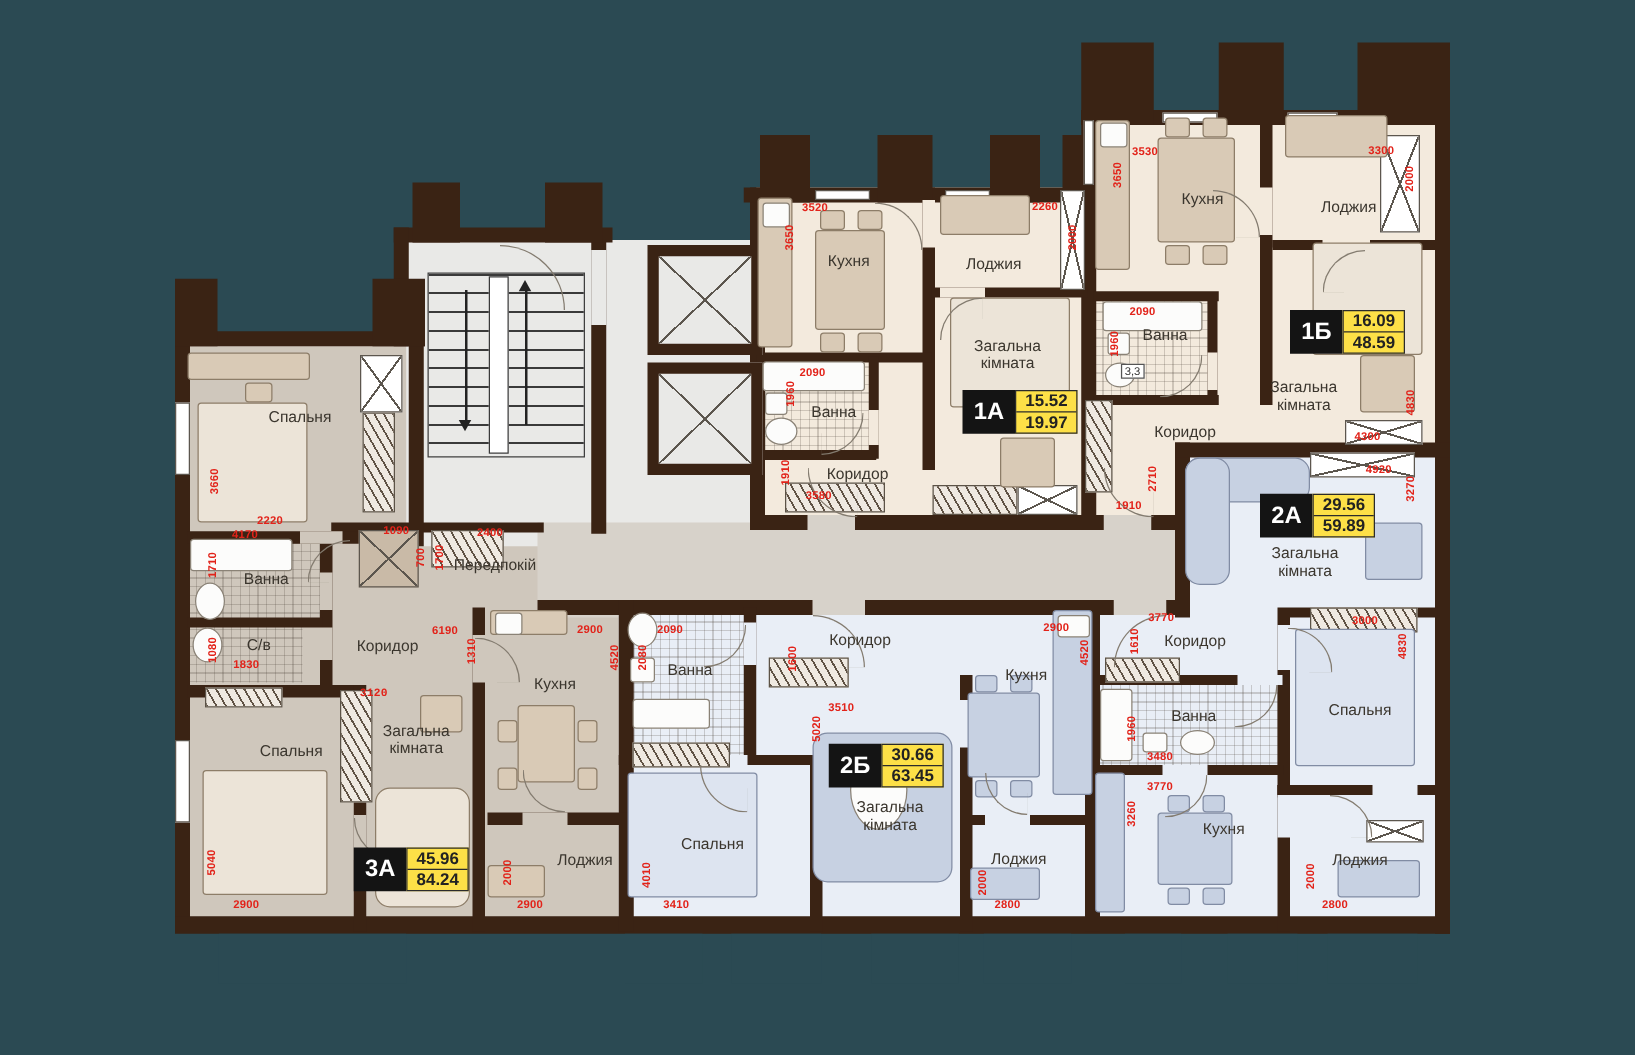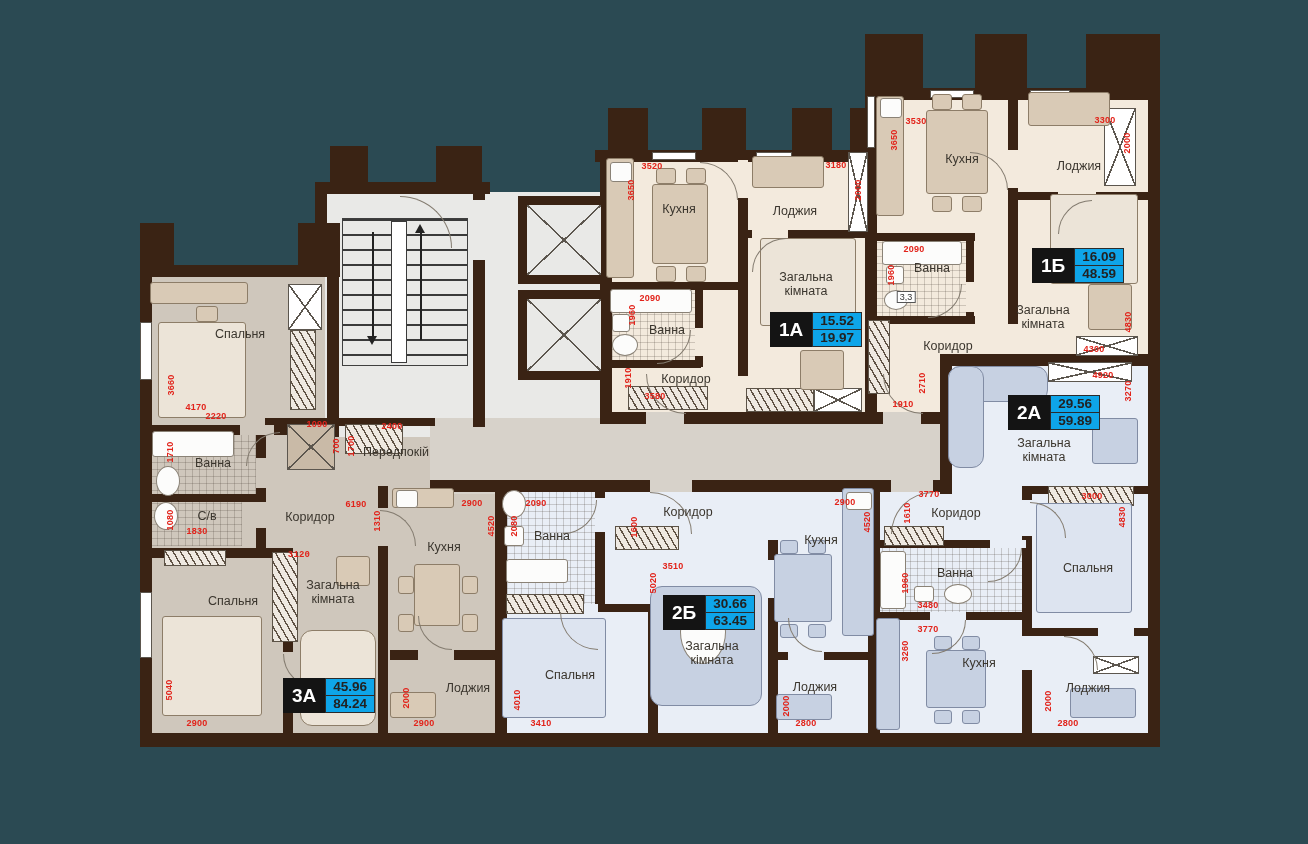--- a/index.html
+++ b/index.html
@@ -34,21 +34,21 @@
     text-align:center;line-height:1.15;white-space:nowrap;}
   .room-label.wrap{white-space:normal;}
   .dim{position:absolute;transform:translate(-50%,-50%);color:#e2231a;font-size:9px;font-weight:700;
     white-space:nowrap;letter-spacing:.2px;}
   .dim.v{transform:translate(-50%,-50%) rotate(-90deg);}
   .small-lab{position:absolute;transform:translate(-50%,-50%);background:#fff;border:1px solid #555;
     color:#333;font-size:9px;padding:0 2px;}
   .badge{position:absolute;display:flex;align-items:stretch;filter:drop-shadow(0 0 0 rgba(0,0,0,0));}
   .badge .bid{background:#141414;color:#fff;font-size:19px;font-weight:700;display:flex;
     align-items:center;justify-content:center;padding:0 9px;}
-  .badge .bareas{background:#0ea5e9;border:1px solid #2b2b2b;display:flex;flex-direction:column;justify-content:center;}
+  .badge .bareas{background:#fde047;border:1px solid #2b2b2b;display:flex;flex-direction:column;justify-content:center;}
   .badge .bareas span{font-size:13.5px;font-weight:700;color:#222;padding:0 7px;line-height:16px;}
   .badge .bareas span.total{border-top:1.5px solid #2b2b2b;}
   .stairs{position:absolute;border:1px solid #3f3f3f;box-sizing:border-box;background-color:#e9e9e7;
     background-image:repeating-linear-gradient(180deg,#3a3a3a 0 1.6px, transparent 1.6px 15px);}
   .stringer{position:absolute;background:#fff;border:1px solid #3a3a3a;box-sizing:border-box;}
   .stem{position:absolute;background:#222;}
   .tri{position:absolute;width:0;height:0;}
   .tri.up{border-left:5px solid transparent;border-right:5px solid transparent;border-bottom:9px solid #222;}
   .tri.down{border-left:5px solid transparent;border-right:5px solid transparent;border-top:9px solid #222;}
 </style>
@@ -318,41 +318,41 @@
     <div class="room-label" style="left: 979px; top: 663px;">Кухня</div>
     <div class="room-label" style="left: 1088px; top: 688px;">Лоджия</div>
     <div class="room-label" style="left: 552px; top: 536px;">Ванна</div>
     <div class="room-label" style="left: 688px; top: 512px;">Коридор</div>
     <div class="room-label" style="left: 821px; top: 540px;">Кухня</div>
     <div class="room-label" style="left: 570px; top: 675px;">Спальня</div>
     <div class="room-label wrap" style="left: 712px; top: 653px; width: 96px;">Загальна кімната</div>
     <div class="room-label" style="left: 815px; top: 687px;">Лоджия</div>
     <div class="small-lab" style="left: 906px; top: 297px;">3,3</div>
     <div class="dim v" style="left: 171px; top: 385px;">3660</div>
-    <div class="dim" style="left: 196px; top: 407px;">4170</div>
+    <div class="dim" style="left: 196px; top: 427px;">4170</div>
     <div class="dim" style="left: 216px; top: 416px;">2220</div>
     <div class="dim v" style="left: 170px; top: 452px;">1710</div>
     <div class="dim v" style="left: 170px; top: 520px;">1080</div>
     <div class="dim" style="left: 197px; top: 531px;">1830</div>
     <div class="dim v" style="left: 169px; top: 690px;">5040</div>
     <div class="dim" style="left: 197px; top: 723px;">2900</div>
     <div class="dim" style="left: 299px; top: 555px; font-family: Liberation Mono, monospace;">3120</div>
     <div class="dim" style="left: 356px; top: 504px;">6190</div>
     <div class="dim v" style="left: 377px; top: 521px;">1310</div>
     <div class="dim" style="left: 317px; top: 424px;">1090</div>
     <div class="dim v" style="left: 336px; top: 446px;">700</div>
     <div class="dim v" style="left: 351px; top: 446px;">1700</div>
     <div class="dim" style="left: 392px; top: 426px;">2400</div>
     <div class="dim" style="left: 472px; top: 503px;">2900</div>
     <div class="dim v" style="left: 491px; top: 526px;">4520</div>
     <div class="dim v" style="left: 406px; top: 698px;">2000</div>
     <div class="dim" style="left: 424px; top: 723px;">2900</div>
     <div class="dim" style="left: 652px; top: 166px;">3520</div>
     <div class="dim v" style="left: 631px; top: 190px;">3650</div>
-    <div class="dim" style="left: 836px; top: 165px;">3180</div>
+    <div class="dim" style="left: 836px; top: 165px;">2260</div>
     <div class="dim v" style="left: 858px; top: 190px;">2000</div>
     <div class="dim" style="left: 650px; top: 298px;">2090</div>
     <div class="dim v" style="left: 632px; top: 315px;">1960</div>
     <div class="dim v" style="left: 628px; top: 378px;">1910</div>
     <div class="dim" style="left: 655px; top: 396px;">3580</div>
     <div class="dim" style="left: 916px; top: 121px;">3530</div>
     <div class="dim v" style="left: 894px; top: 140px;">3650</div>
     <div class="dim" style="left: 1105px; top: 120px;">3300</div>
     <div class="dim v" style="left: 1127px; top: 143px;">2000</div>
     <div class="dim" style="left: 914px; top: 249px;">2090</div>

